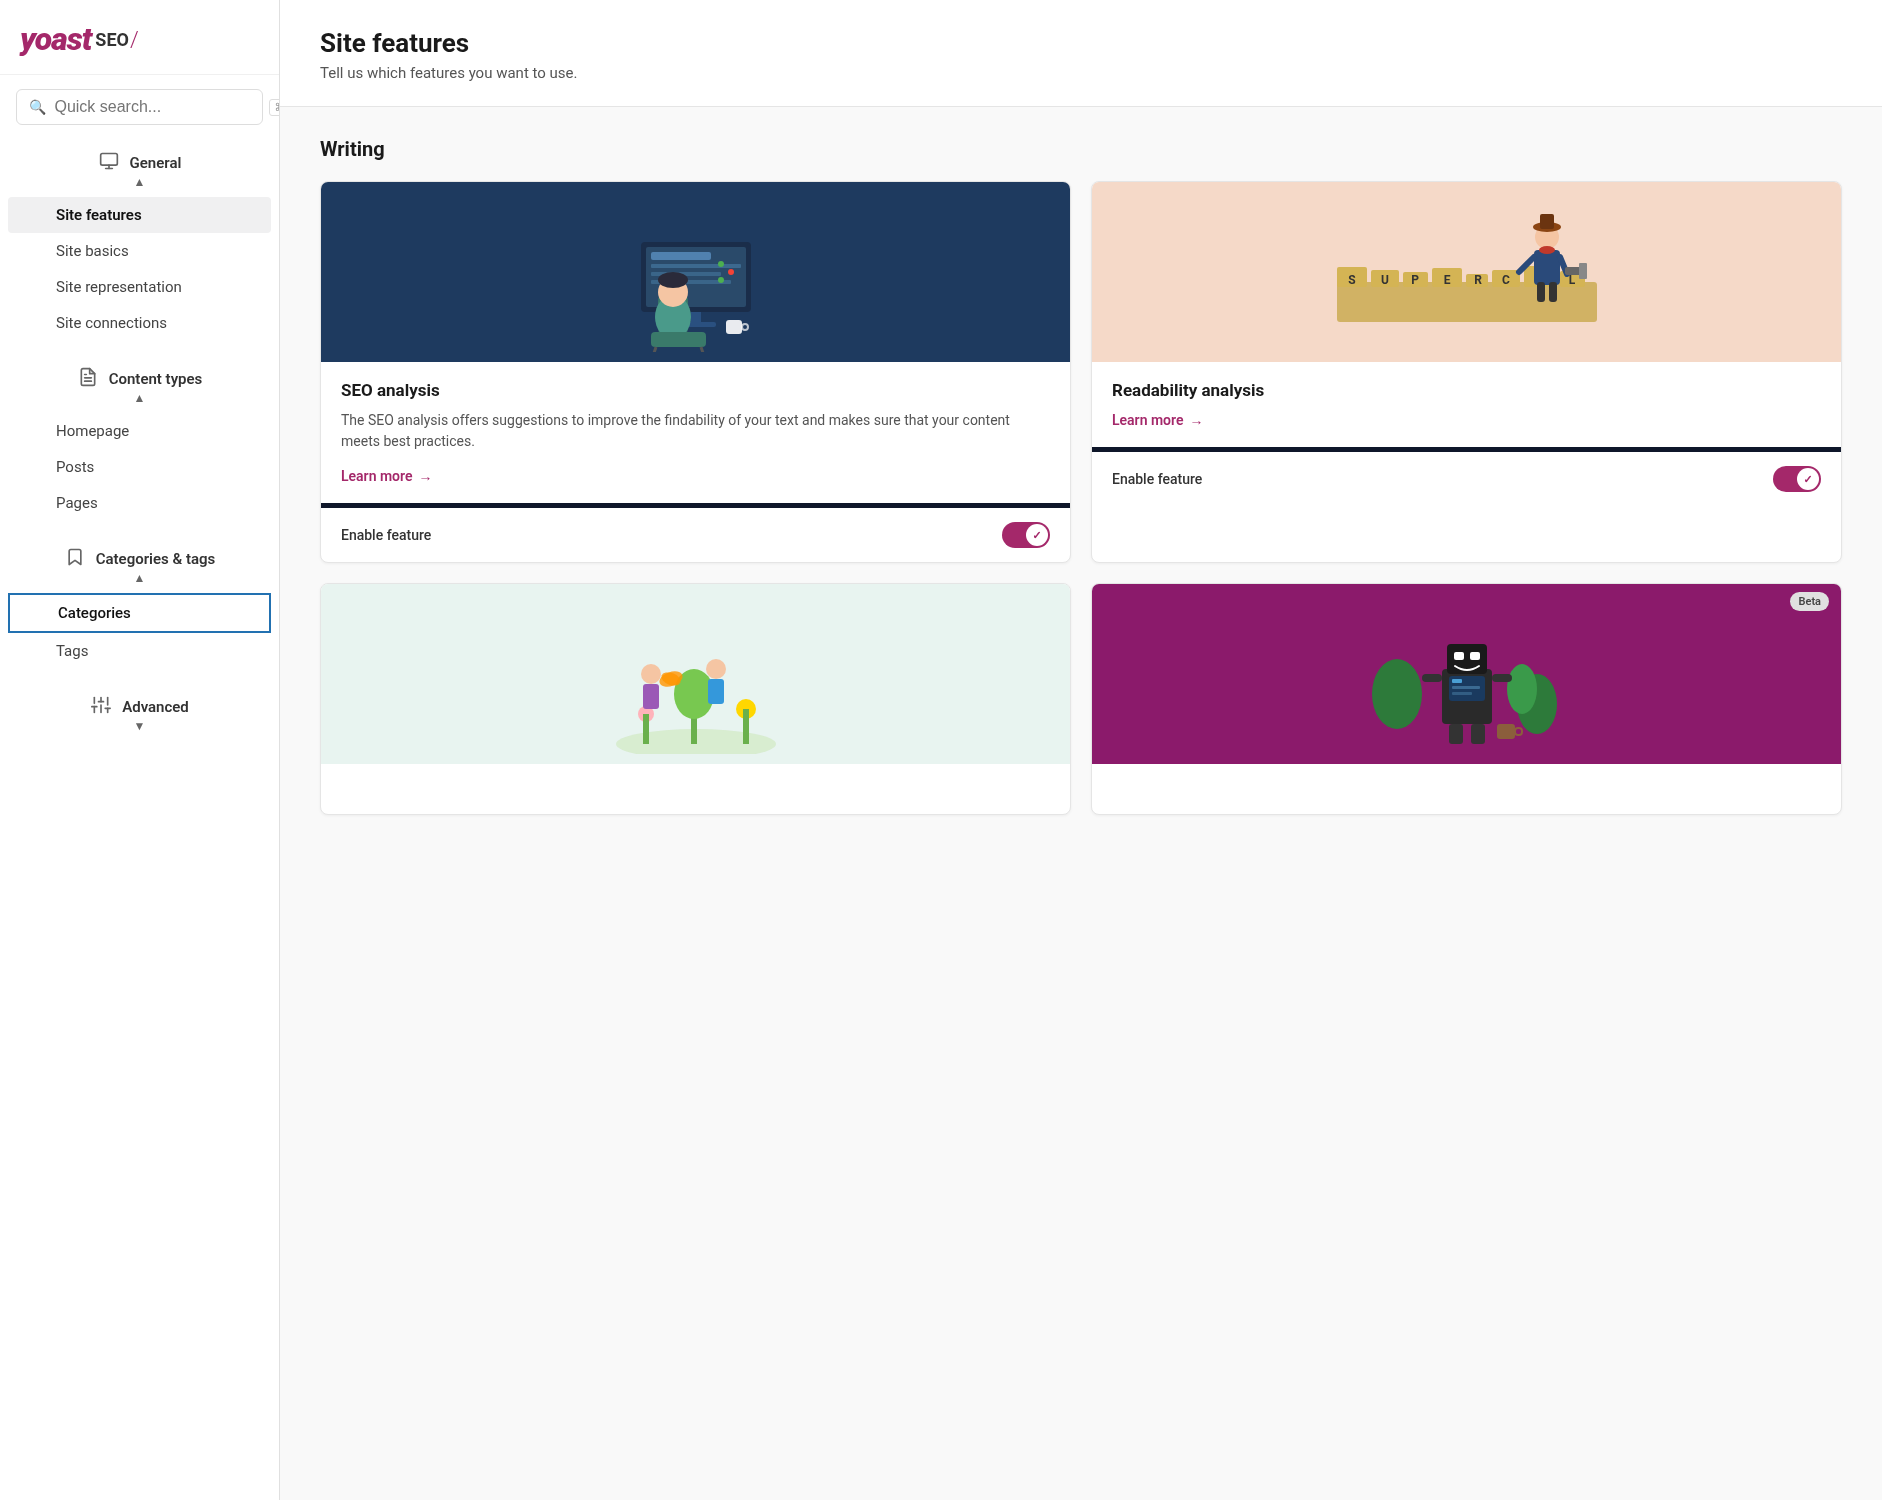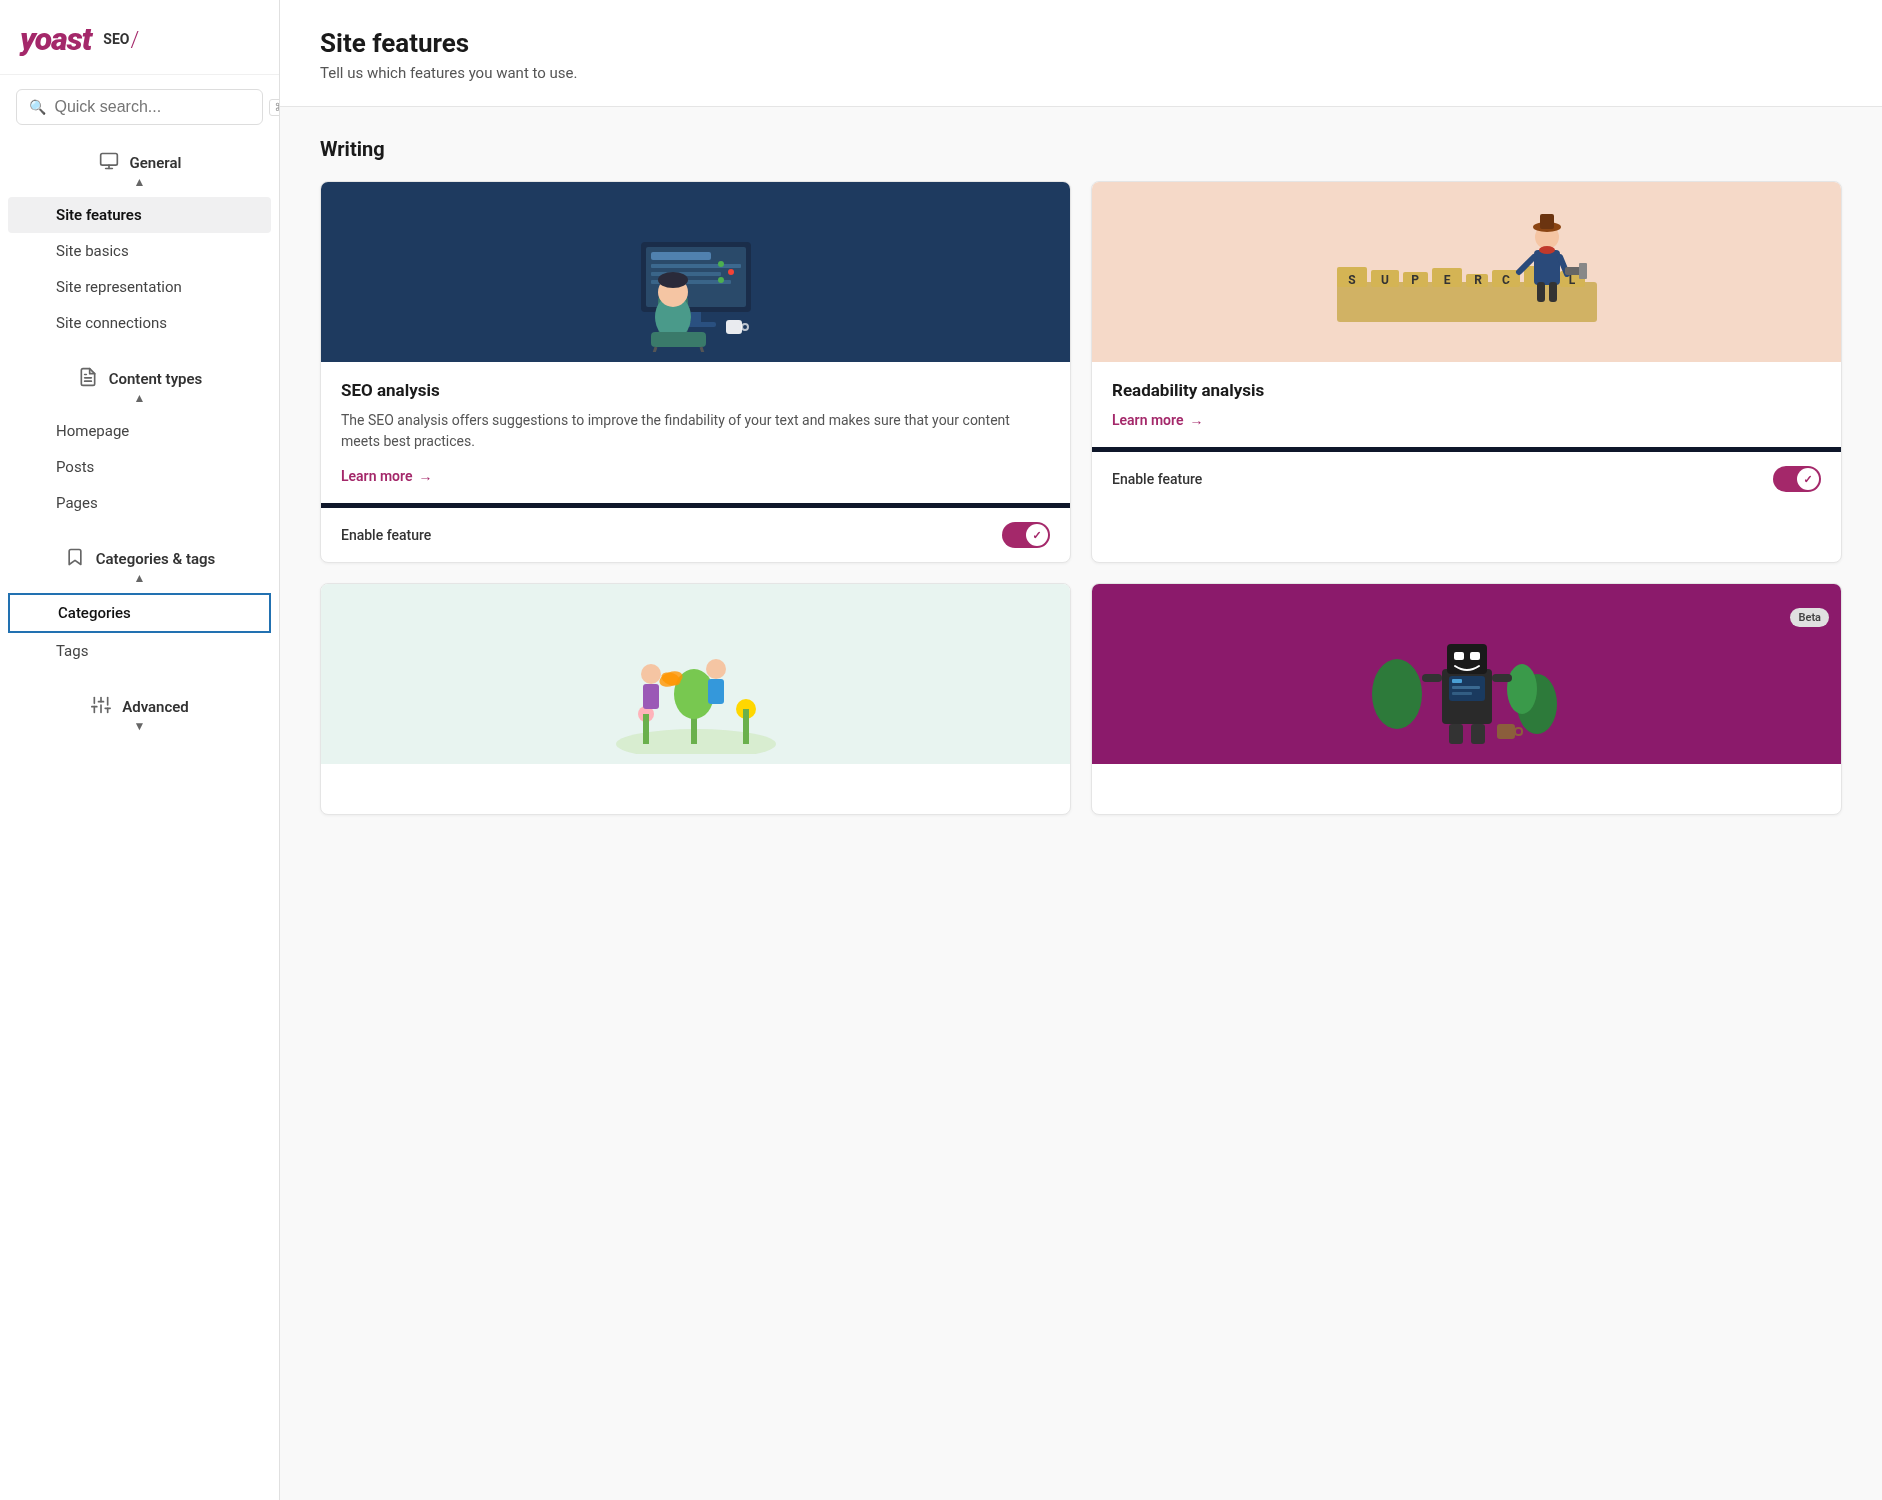--- a/index.html
+++ b/index.html
@@ -30,24 +30,24 @@
 
     .logo-yoast {
       font-size: 32px;
       font-weight: 900;
       color: #a4286a;
       font-style: italic;
       letter-spacing: -1px;
     }
 
     .logo-seo {
-      font-size: 14px;
+      font-size: 18px;
       font-weight: 700;
       color: #333;
-      margin-left: 12px;
+      margin-left: 4px;
     }
 
     .logo-slash {
       color: #a4286a;
       font-size: 22px;
       font-weight: 300;
       margin-left: 1px;
     }
 
     .search-box {
@@ -204,21 +204,21 @@
       overflow: hidden;
     }
 
     .card-image.blue-bg { background: #1e3a5f; }
     .card-image.peach-bg { background: #f5d9c8; }
     .card-image.light-bg { background: #e8f4f0; }
     .card-image.purple-bg { background: #8b1a6b; }
 
     .card-image .beta-badge {
       position: absolute;
-      top: 24px;
+      top: 8px;
       right: 12px;
       background: #e0e0e0;
       color: #444;
       font-size: 11px;
       font-weight: 600;
       padding: 3px 8px;
       border-radius: 20px;
     }
 
     .card-body {

